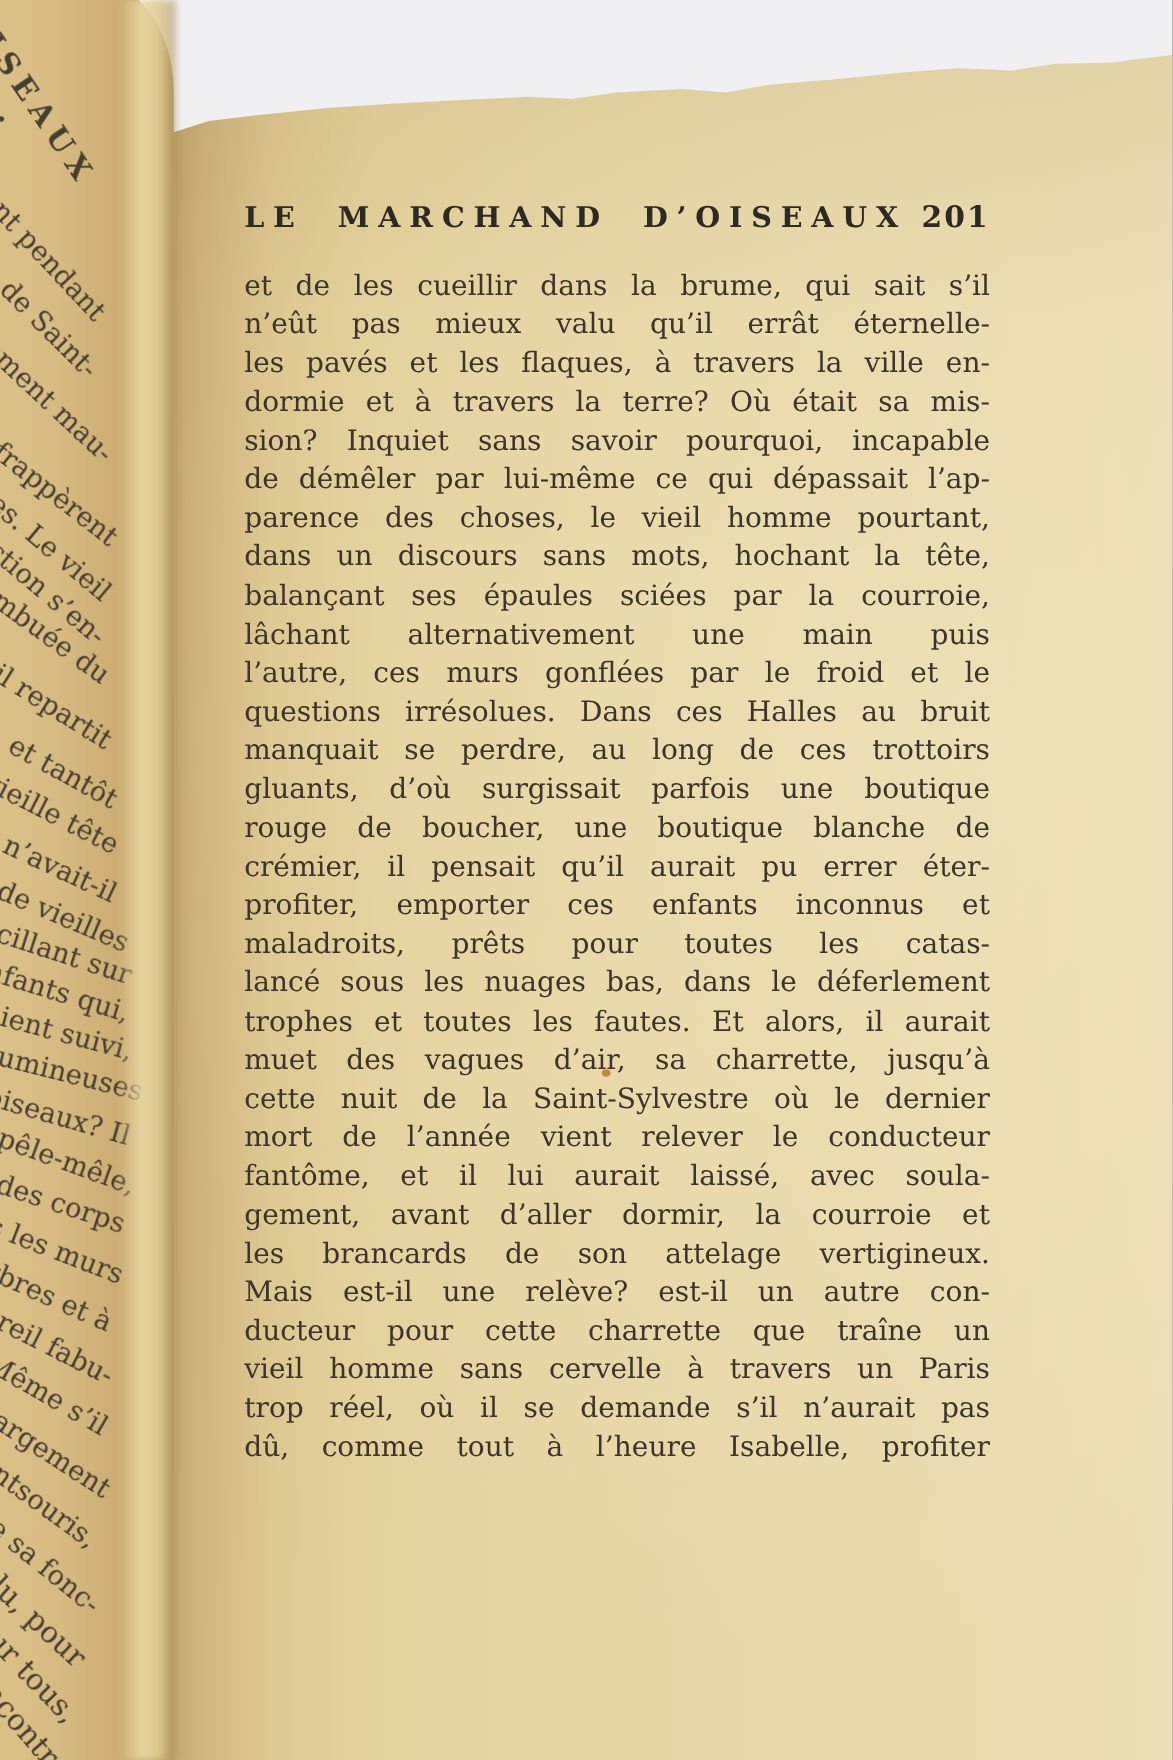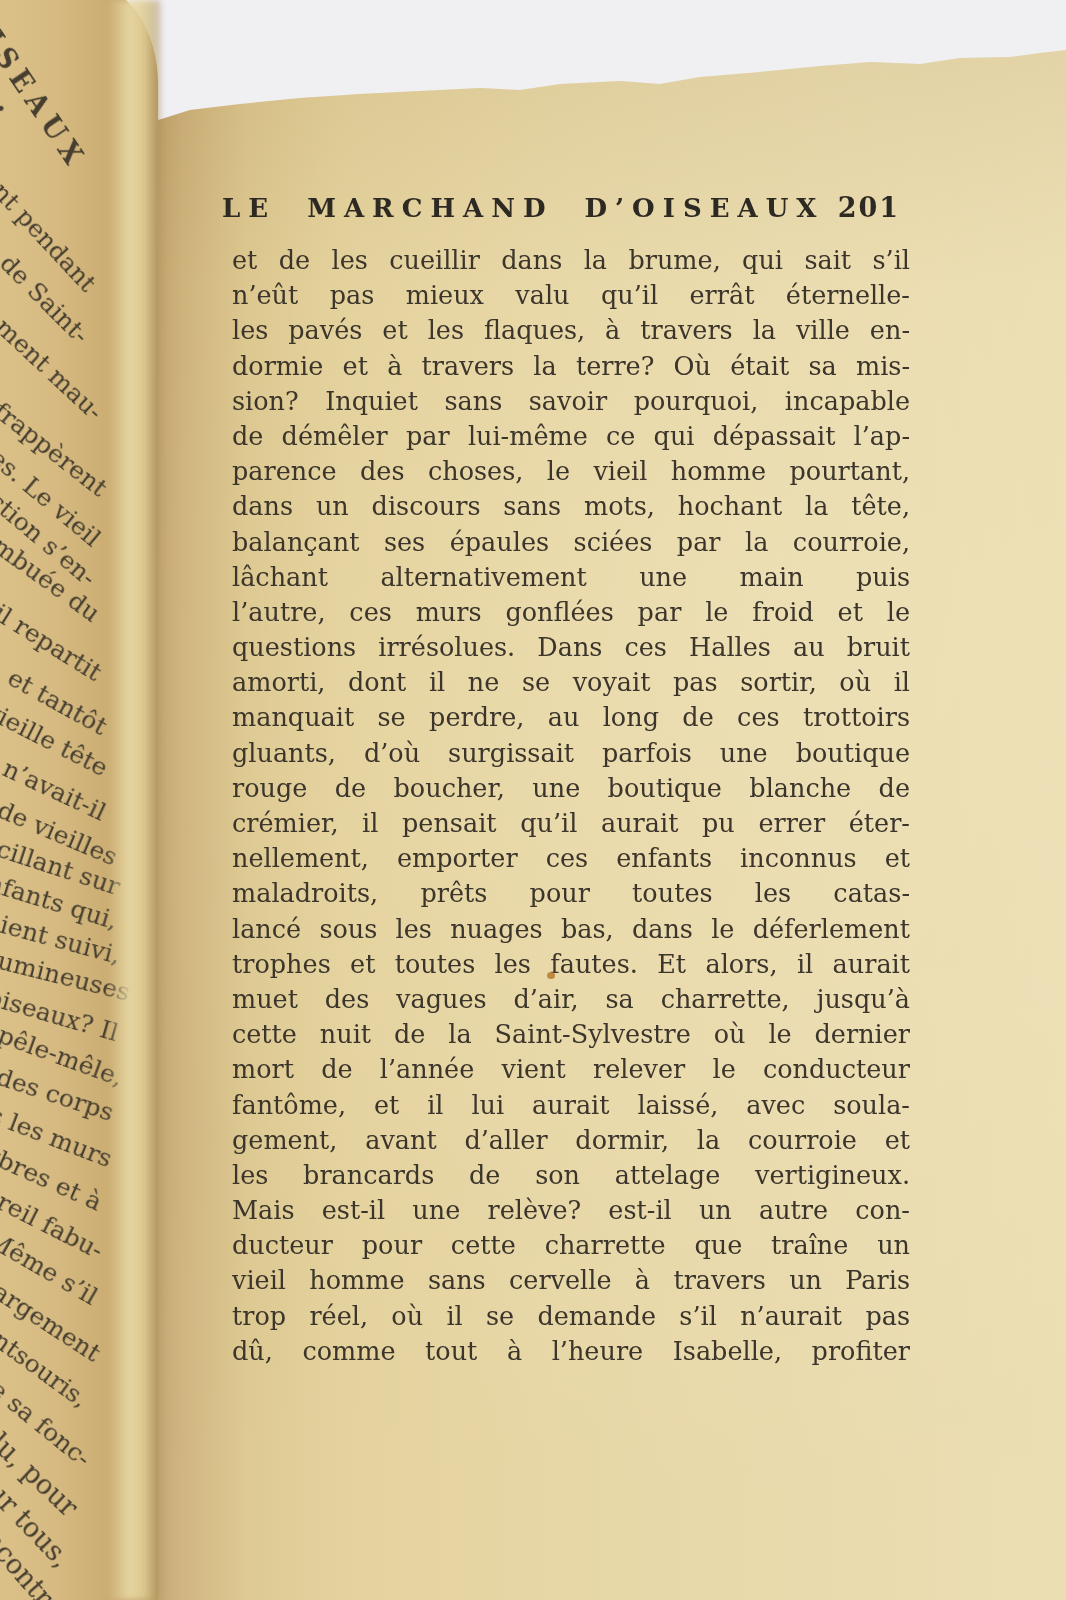--- a/index.html
+++ b/index.html
@@ -42,23 +42,23 @@
   
   .page-header{
     position:absolute; left:222px; top:182px; width:678px;
     display:flex; justify-content:space-between; align-items:flex-end;
     color:var(--ink-dark,#2d2923); z-index:7;
   }
   .header-title{
     font-weight:bold; font-size:26px; letter-spacing:8px; word-spacing:14px;
     white-space:nowrap;
   }
-  .header-page-number{ font-weight:bold; font-size:27px; letter-spacing:2px;margin-top:10px; }
+  .header-page-number{ font-weight:bold; font-size:27px; letter-spacing:2px; }
   .body-text{
-    position:absolute; left:232px; top:243px; width:678px; z-index:7;
+    position:absolute; left:222px; top:243px; width:678px; z-index:7;
     color:var(--ink,#3b352b);
   }
   .line{
     height:35.2px; line-height:35.2px; font-size:25.5px;
     text-align:justify; text-align-last:justify;
     overflow:hidden; white-space:normal;
   }
   .ink-speck{
     position:absolute; left:547px; top:972px; width:8px; height:7px;
     border-radius:50%; background:#b97a2e; opacity:.85; z-index:8;
@@ -166,31 +166,30 @@
 
       <div class="line">balançant ses épaules sciées par la courroie,</div>
 
       <div class="line">lâchant alternativement une main puis</div>
 
       <div class="line">l’autre, ces murs gonflées par le froid et le</div>
 
 
       <div class="line">questions irrésolues. Dans ces Halles au bruit</div>
 
-      <div class="line">amorti, dont il ne se voyait pas sortir, où il</div>
 
       <div class="line">manquait se perdre, au long de ces trottoirs</div>
 
       <div class="line">gluants, d’où surgissait parfois une boutique</div>
 
       <div class="line">rouge de boucher, une boutique blanche de</div>
 
       <div class="line">crémier, il pensait qu’il aurait pu errer éter-</div>
 
-      <div class="line">nellement, emporter ces enfants inconnus et</div>
+      <div class="line">profiter, emporter ces enfants inconnus et</div>
 
       <div class="line">maladroits, prêts pour toutes les catas-</div>
 
       <div class="line">lancé sous les nuages bas, dans le déferlement</div>
 
       <div class="line">trophes et toutes les fautes. Et alors, il aurait</div>
 
       <div class="line">muet des vagues d’air, sa charrette, jusqu’à</div>
 
       <div class="line">cette nuit de la Saint-Sylvestre où le dernier</div>

